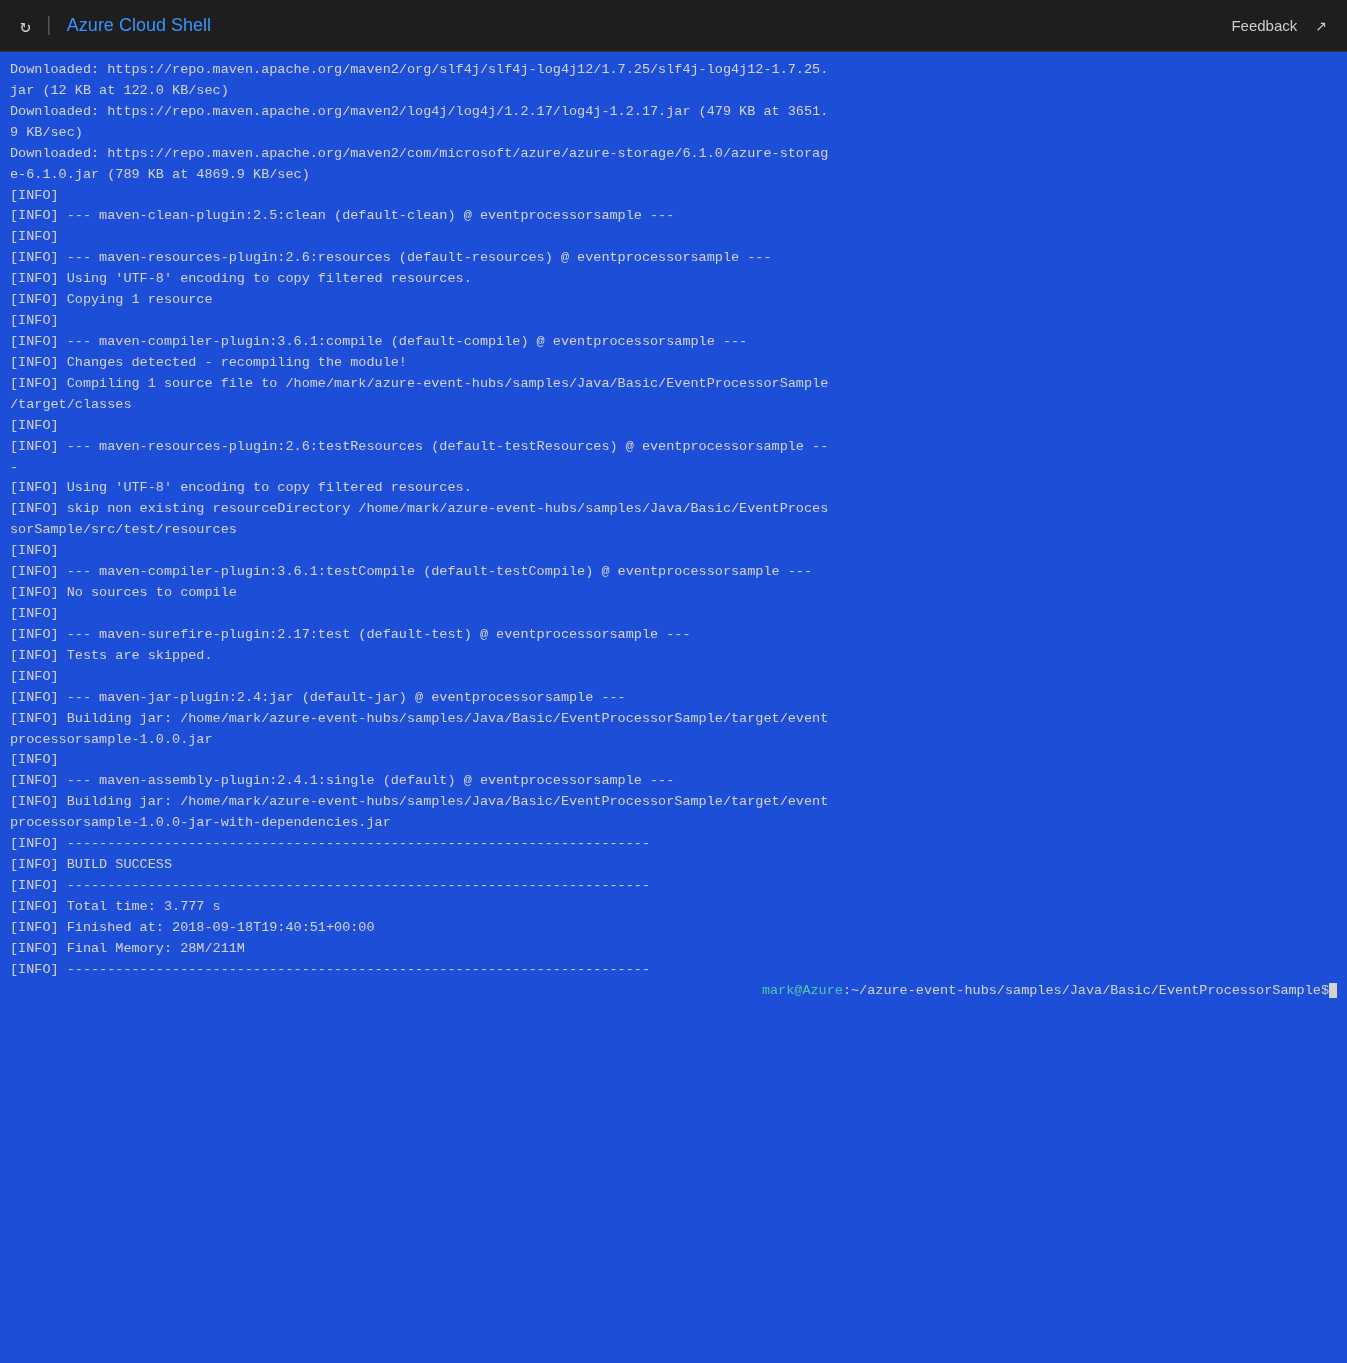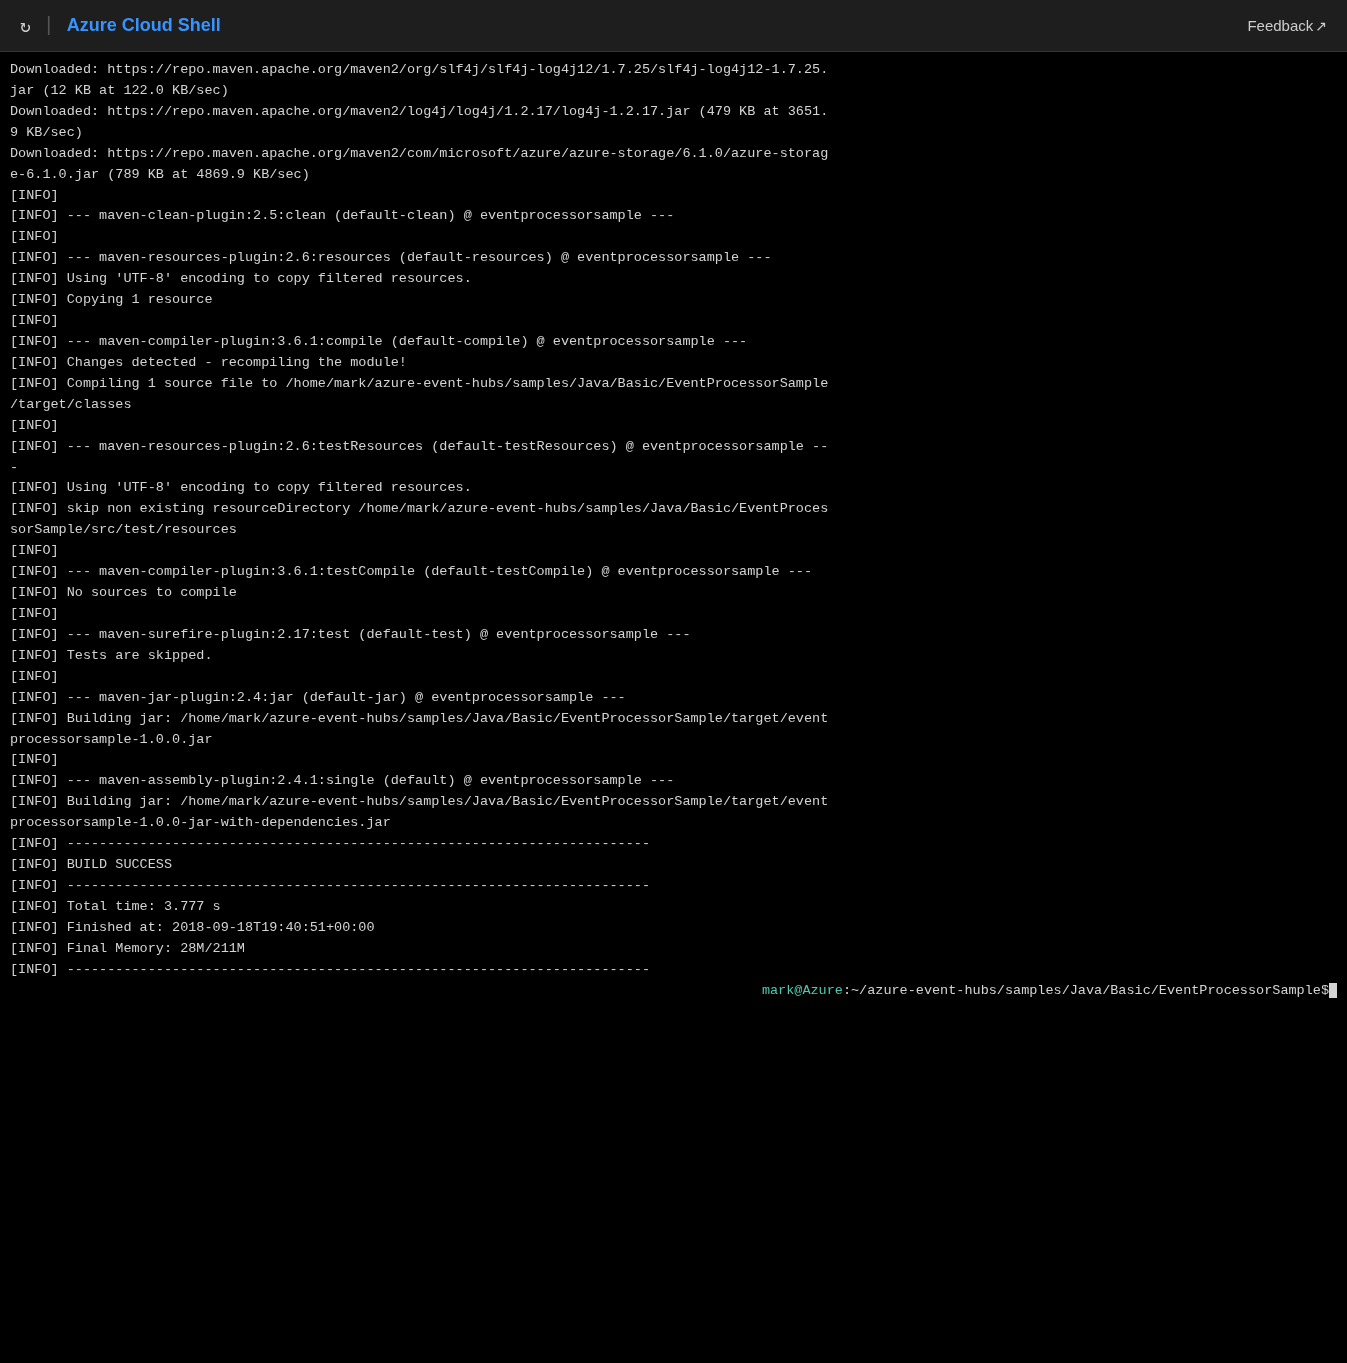--- a/index.html
+++ b/index.html
@@ -40,39 +40,39 @@
 
     .divider {
       color: #555;
       font-size: 20px;
     }
 
     .app-title {
       color: #3794ff;
       font-size: 18px;
       font-family: 'Segoe UI', Arial, sans-serif;
-      font-weight: 700;
+      font-weight: 400;
     }
 
     .feedback-btn {
       display: flex;
       align-items: center;
-      gap: 2px;
+      gap: 18px;
       color: #cccccc;
       font-family: 'Segoe UI', Arial, sans-serif;
       font-size: 15px;
       cursor: pointer;
     }
 
     .feedback-icon {
       font-size: 14px;
     }
 
     .terminal-body {
-      background-color: #000000;
+      background-color: #1d4ed8;
       color: #d4d4d4;
       font-size: 13.5px;
       line-height: 1.55;
       padding: 8px 10px;
       height: calc(1363px - 52px);
       overflow-y: auto;
       white-space: pre-wrap;
       word-break: break-all;
     }
 

